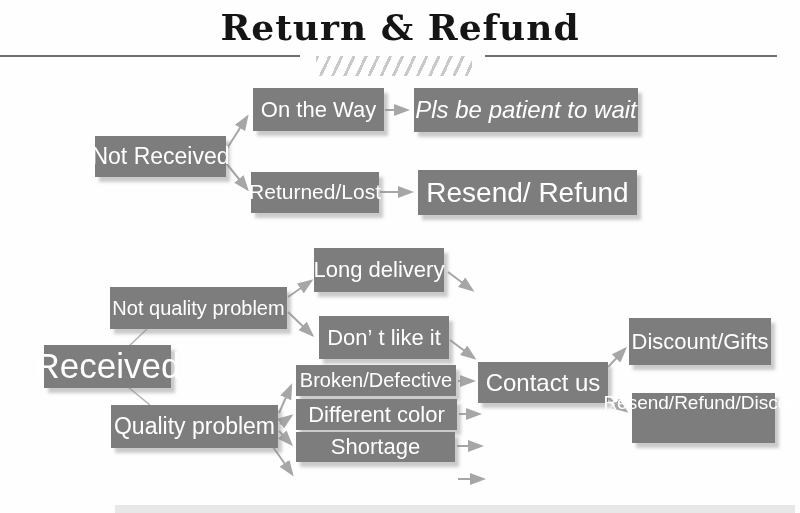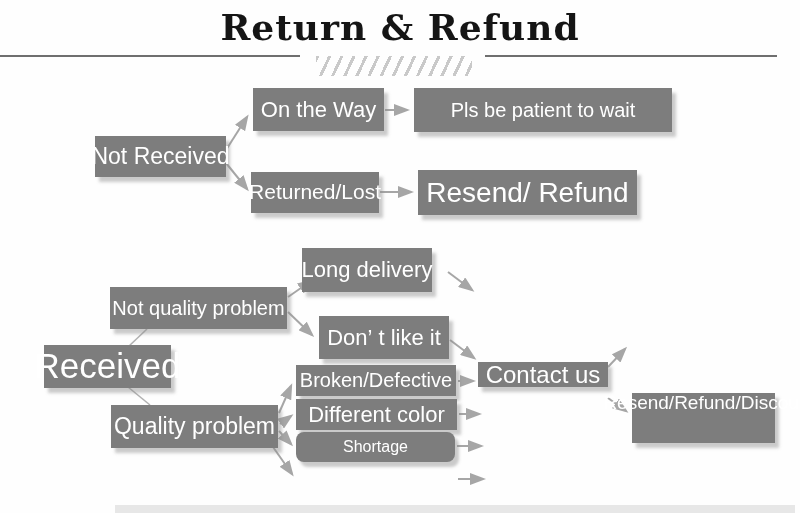--- a/index.html
+++ b/index.html
@@ -21,33 +21,33 @@
     background:repeating-linear-gradient(115deg,#c9c9c9 0 3px,transparent 3px 11px);
   }
   .node{
     position:absolute;display:flex;align-items:center;justify-content:center;
     background:var(--box,#7d7d7d);color:var(--boxtext,#ffffff);
     box-shadow:4px 5px 3px rgba(140,140,140,0.45);
     white-space:nowrap;line-height:1.05;
   }
   .n-not-received{left:95px;top:136px;width:131px;height:41px;font-size:23px;}
   .n-on-the-way{left:253px;top:88px;width:131px;height:43px;font-size:22px;}
-  .n-pls-wait{left:414px;top:88px;width:258px;height:44px;font-size:20px;}
+  .n-pls-wait{left:414px;top:88px;width:224px;height:44px;font-size:24px;font-style:italic;}
   .n-returned-lost{left:251px;top:172px;width:128px;height:41px;font-size:21px;}
   .n-resend-refund{left:418px;top:170px;width:219px;height:45px;font-size:28px;}
   .n-not-quality{left:110px;top:287px;width:177px;height:42px;font-size:20px;}
   .n-received{left:20px;top:345px;width:127px;height:43px;font-size:35px;margin-left:24px;}
-  .n-long-delivery{left:302px;top:248px;width:130px;height:44px;font-size:22px;}
+  .n-long-delivery{left:314px;top:248px;width:130px;height:44px;font-size:22px;}
   .n-dont-like{left:319px;top:316px;width:130px;height:43px;font-size:22px;}
   .n-quality{left:111px;top:405px;width:167px;height:43px;font-size:23px;}
   .n-broken{left:296px;top:365px;width:160px;height:31px;font-size:20px;}
   .n-diff-color{left:296px;top:399px;width:161px;height:31px;font-size:22px;}
-  .n-shortage{left:296px;top:432px;width:159px;height:30px;font-size:16px;border-radius:8px;}
+  .n-shortage{left:296px;top:432px;width:159px;height:30px;font-size:22px;}
   .n-wrong-items{left:297px;top:464px;width:159px;height:32px;font-size:23px;}
-  .n-contact-us{left:478px;top:362px;width:130px;height:25px;font-size:24px;}
+  .n-contact-us{left:478px;top:362px;width:130px;height:41px;font-size:24px;}
   .n-discount-gifts{left:629px;top:318px;width:142px;height:47px;font-size:22px;}
   .n-rrd{
     left:632px;top:393px;width:143px;height:50px;font-size:19px;
     flex-direction:row;align-items:flex-start;justify-content:center;
     padding-left:11px;box-sizing:border-box;
   }
   .arrows{position:absolute;left:0;top:0;pointer-events:none;}
   .bottom-strip{position:absolute;left:115px;top:505px;width:680px;height:8px;background:#e7e7e7;}
 </style>
 </head>
@@ -100,19 +100,20 @@
 
   <div class="node n-received">Received</div>
   <div class="node n-not-quality">Not quality problem</div>
   <div class="node n-long-delivery">Long delivery</div>
   <div class="node n-dont-like">Don’&nbsp;t like it</div>
   <div class="node n-quality">Quality problem</div>
   <div class="node n-broken">Broken/Defective</div>
   <div class="node n-diff-color">Different color</div>
   <div class="node n-shortage">Shortage</div>
   <div class="node n-contact-us">Contact us</div>
+  <div class="node n-discount-gifts">Discount/Gifts</div>
   <div class="node n-rrd">
     <span>Resend/Refund/</span>
     <span>Discount</span>
   </div>
 
   <div class="bottom-strip"></div>
 </div>
 
 </body></html>

